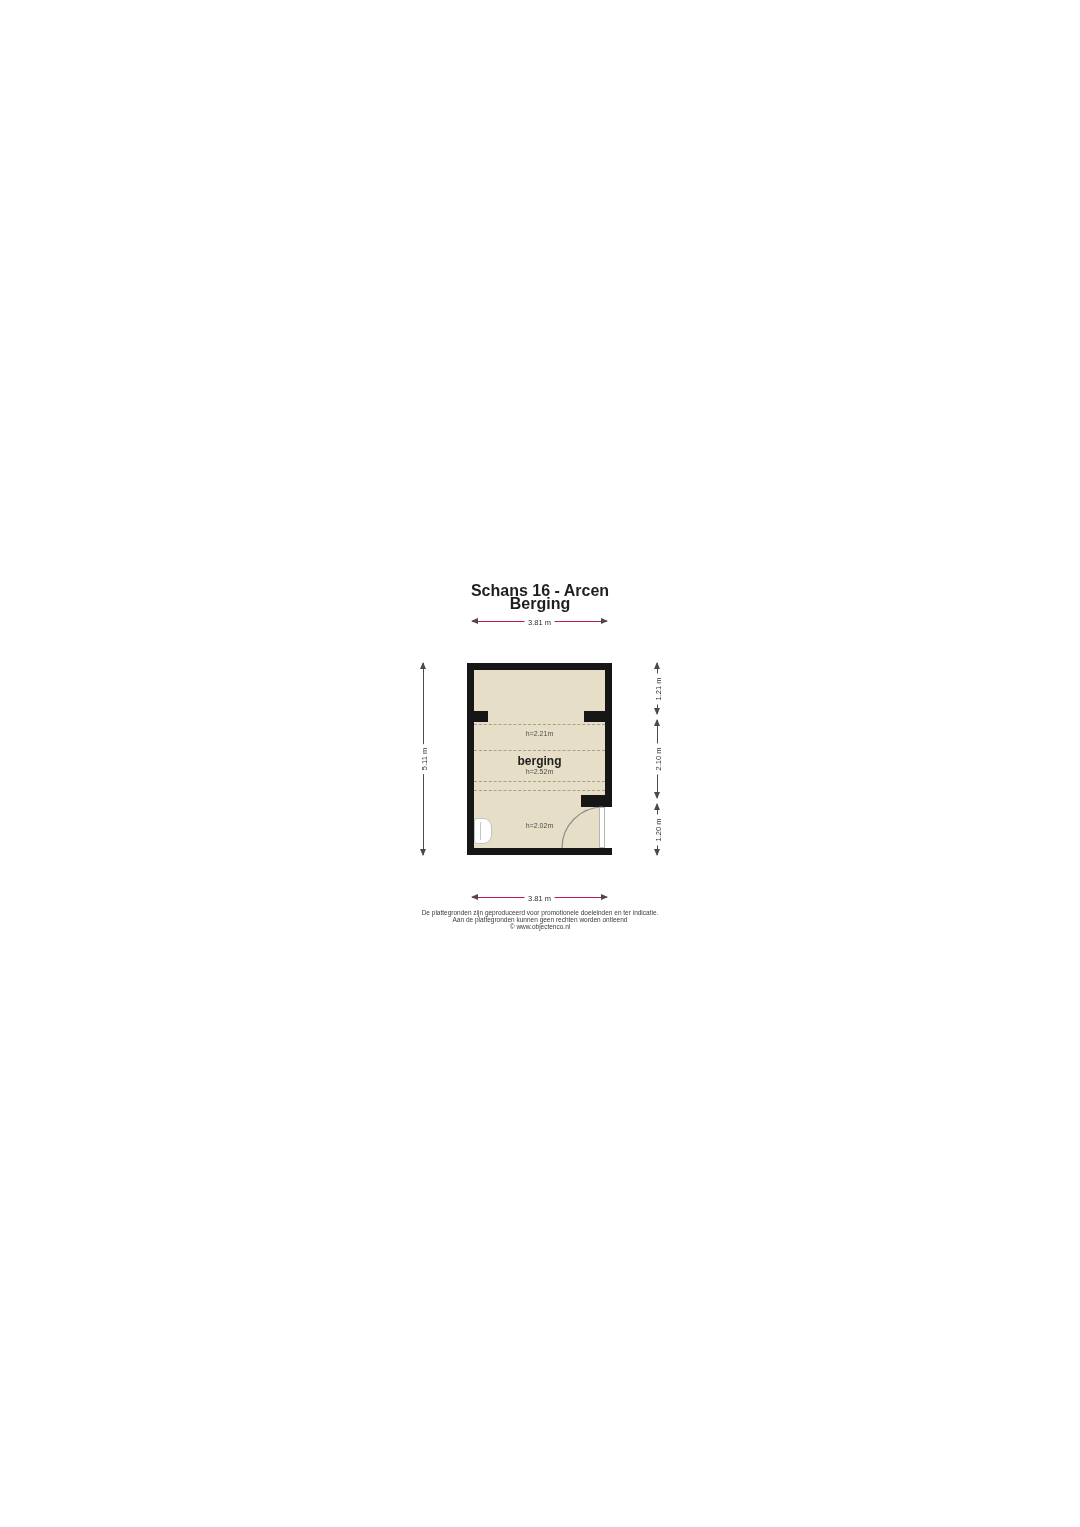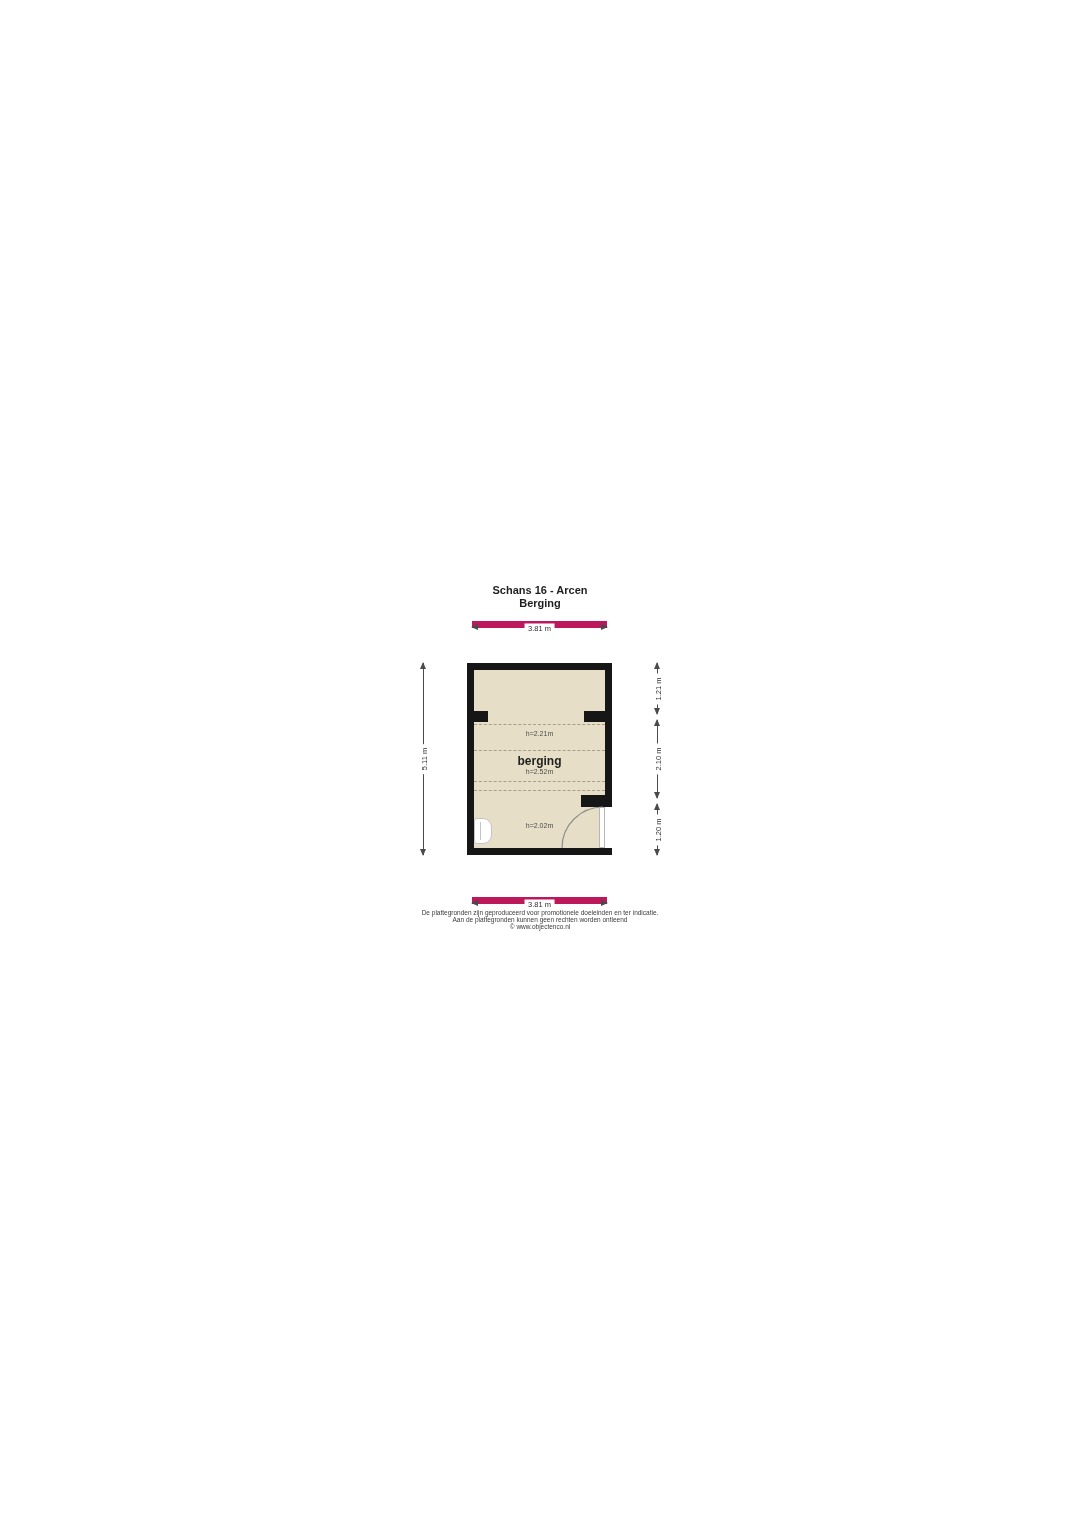--- a/index.html
+++ b/index.html
@@ -2,23 +2,23 @@
 <html><head>
 <meta charset="utf-8">
 <style>
   html,body{margin:0;padding:0;background:#fff;}
   .canvas{
     position:relative;width:1080px;height:1527px;background:#ffffff;overflow:hidden;
     font-family:"Liberation Sans", sans-serif;color:#222;
   }
   
   .title{position:absolute;left:0;top:584px;width:1080px;text-align:center;
-    font-weight:bold;font-size:11px;line-height:13px;color:#1f1f1f;}
+    font-weight:bold;font-size:16px;line-height:13px;color:#1f1f1f;}
   
-  .hdim{position:absolute;height:0;border-top:7px solid #be185d;}
+  .hdim{position:absolute;height:0;border-top:1px solid #be185d;}
   .vdim{position:absolute;width:0;border-left:1px solid #4a4a4a;}
   .dim-label{position:absolute;background:#fff;white-space:nowrap;
     font-size:7.5px;color:#2e2e2e;padding:0 4px;}
   .hdim .dim-label{left:50%;top:0;transform:translate(-50%,-50%);}
   .vdim .dim-label{left:0;top:50%;transform:translate(-50%,-50%) rotate(-90deg);}
   .ah{position:absolute;width:0;height:0;}
   .ah-left{left:-1px;top:-4px;border-top:3.5px solid transparent;border-bottom:3.5px solid transparent;border-right:7px solid #4a4a4a;}
   .ah-right{right:-1px;top:-4px;border-top:3.5px solid transparent;border-bottom:3.5px solid transparent;border-left:7px solid #4a4a4a;}
   .ah-up{top:-1px;left:-4px;border-left:3.5px solid transparent;border-right:3.5px solid transparent;border-bottom:7px solid #4a4a4a;}
   .ah-down{bottom:-1px;left:-4px;border-left:3.5px solid transparent;border-right:3.5px solid transparent;border-top:7px solid #4a4a4a;}

